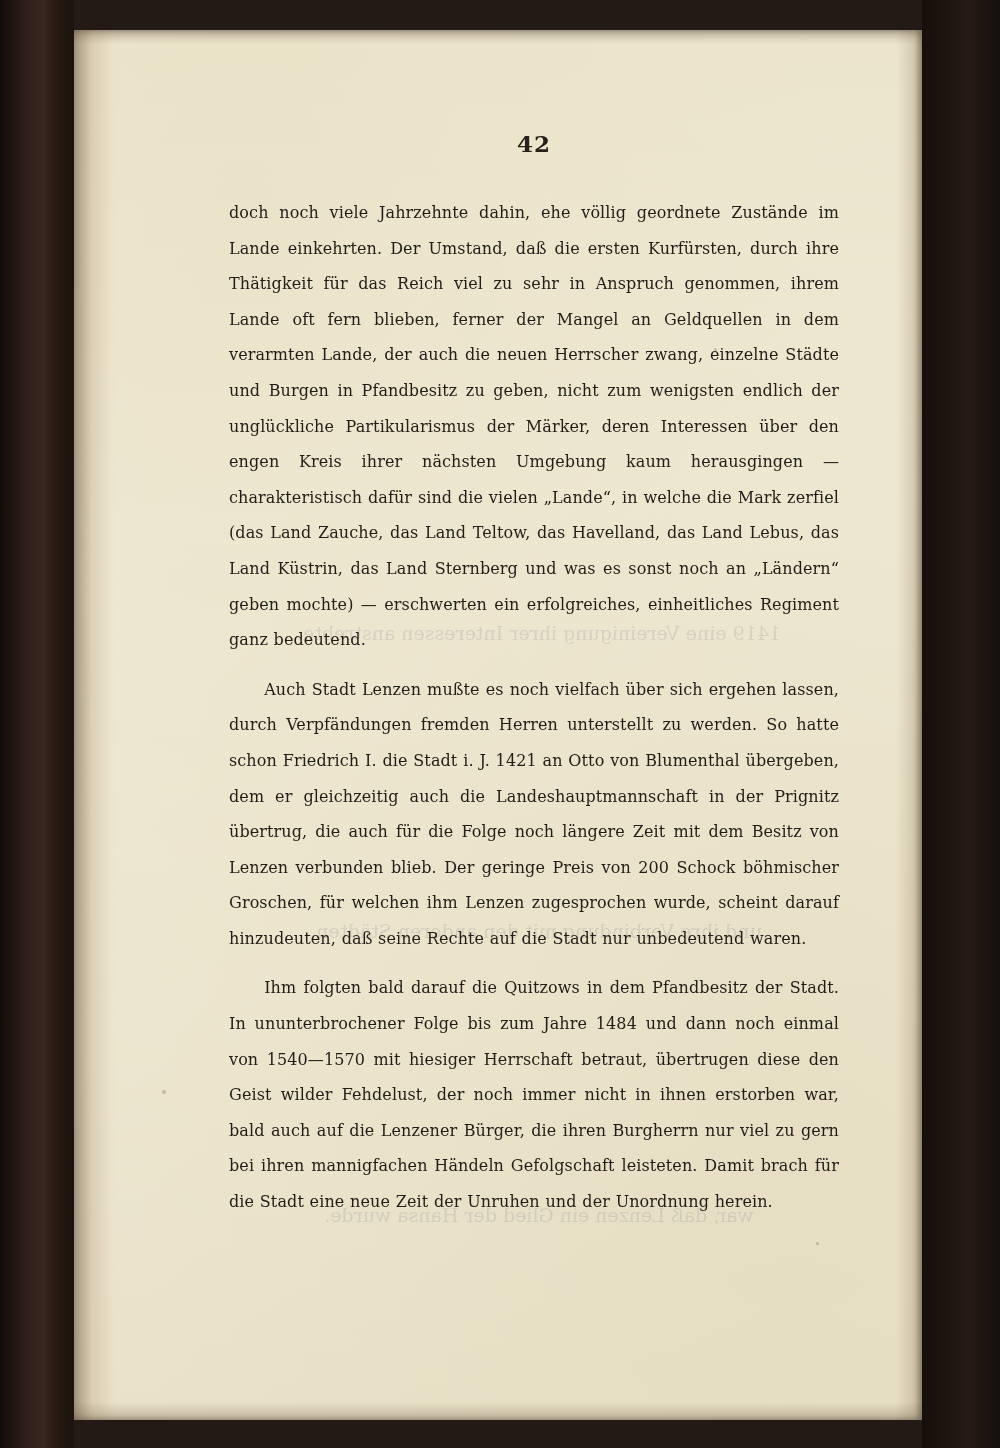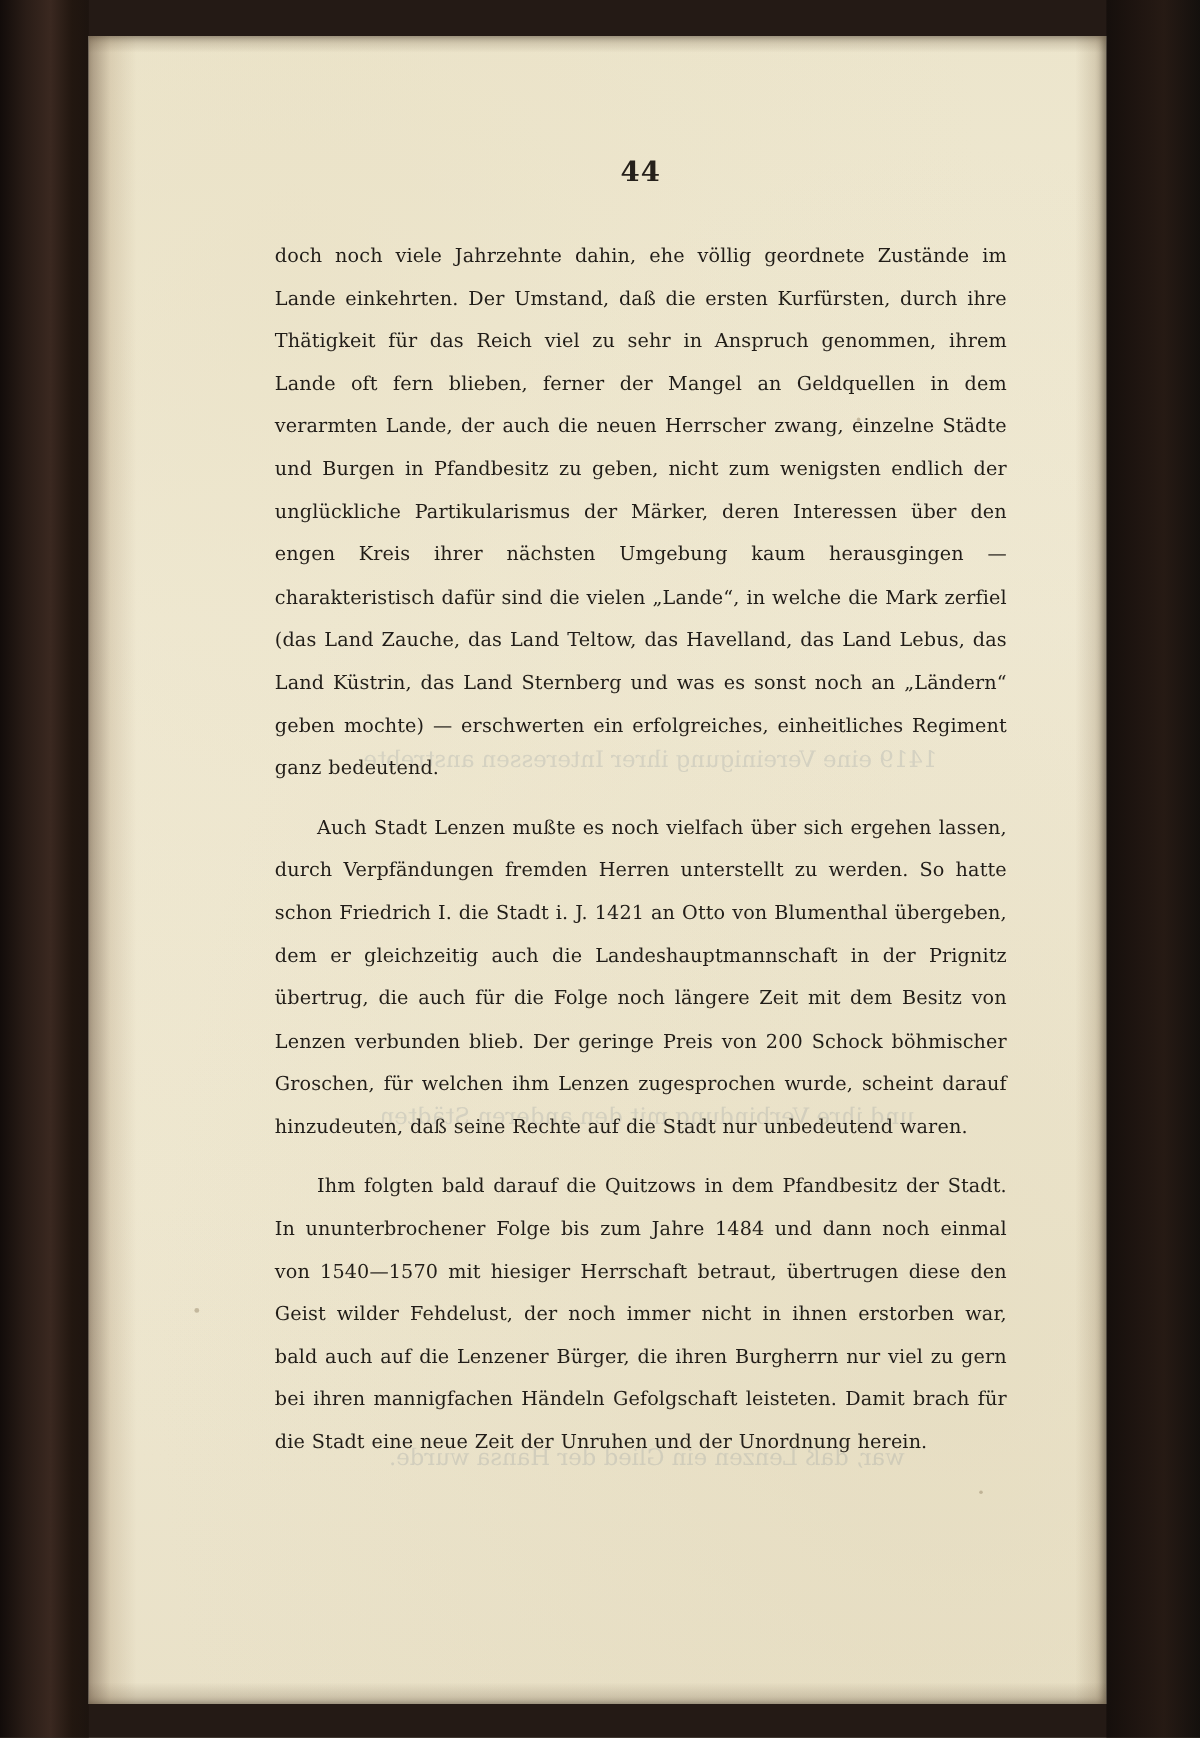--- a/index.html
+++ b/index.html
@@ -153,20 +153,20 @@
 
     <div class="showthrough st1">1419 eine Vereinigung ihrer Interessen anstrebte.</div>
     <div class="showthrough st2">und ihre Verbindung mit den anderen Städten</div>
     <div class="showthrough st3">war, daß Lenzen ein Glied der Hansa wurde.</div>
 
     <div class="speck" style="left:88px; top:1060px; width:4px; height:4px;"></div>
     <div class="speck" style="left:640px; top:318px; width:3px; height:3px;"></div>
     <div class="speck" style="left:742px; top:1212px; width:3px; height:3px;"></div>
 
     <div class="textblock">
-      <div class="folio">44</div>
+      <div class="folio">42</div>
       <p class="para">doch noch viele Jahrzehnte dahin, ehe völlig geordnete Zustände im Lande einkehrten. Der Umstand, daß die ersten Kurfürsten, durch ihre Thätigkeit für das Reich viel zu sehr in Anspruch genommen, ihrem Lande oft fern blieben, ferner der Mangel an Geldquellen in dem verarmten Lande, der auch die neuen Herrscher zwang, einzelne Städte und Burgen in Pfandbesitz zu geben, nicht zum wenigsten endlich der unglückliche Partikularismus der Märker, deren Interessen über den engen Kreis ihrer nächsten Umgebung kaum herausgingen — charakteristisch dafür sind die vielen „Lande“, in welche die Mark zerfiel (das Land Zauche, das Land Teltow, das Havelland, das Land Lebus, das Land Küstrin, das Land Sternberg und was es sonst noch an „Ländern“ geben mochte) — erschwerten ein erfolgreiches, einheitliches Regiment ganz bedeutend.</p>
       <p class="para indent">Auch Stadt Lenzen mußte es noch vielfach über sich ergehen lassen, durch Verpfändungen fremden Herren unterstellt zu werden. So hatte schon Friedrich I. die Stadt i. J. 1421 an Otto von Blumenthal übergeben, dem er gleichzeitig auch die Landeshauptmannschaft in der Prignitz übertrug, die auch für die Folge noch längere Zeit mit dem Besitz von Lenzen verbunden blieb. Der geringe Preis von 200 Schock böhmischer Groschen, für welchen ihm Lenzen zugesprochen wurde, scheint darauf hinzudeuten, daß seine Rechte auf die Stadt nur unbedeutend waren.</p>
       <p class="para indent">Ihm folgten bald darauf die Quitzows in dem Pfandbesitz der Stadt. In ununterbrochener Folge bis zum Jahre 1484 und dann noch einmal von 1540—1570 mit hiesiger Herrschaft betraut, übertrugen diese den Geist wilder Fehdelust, der noch immer nicht in ihnen erstorben war, bald auch auf die Lenzener Bürger, die ihren Burgherrn nur viel zu gern bei ihren mannigfachen Händeln Gefolgschaft leisteten. Damit brach für die Stadt eine neue Zeit der Unruhen und der Unordnung herein.</p>
 
     </div>
   </div>
 </div>
 
 </body></html>

